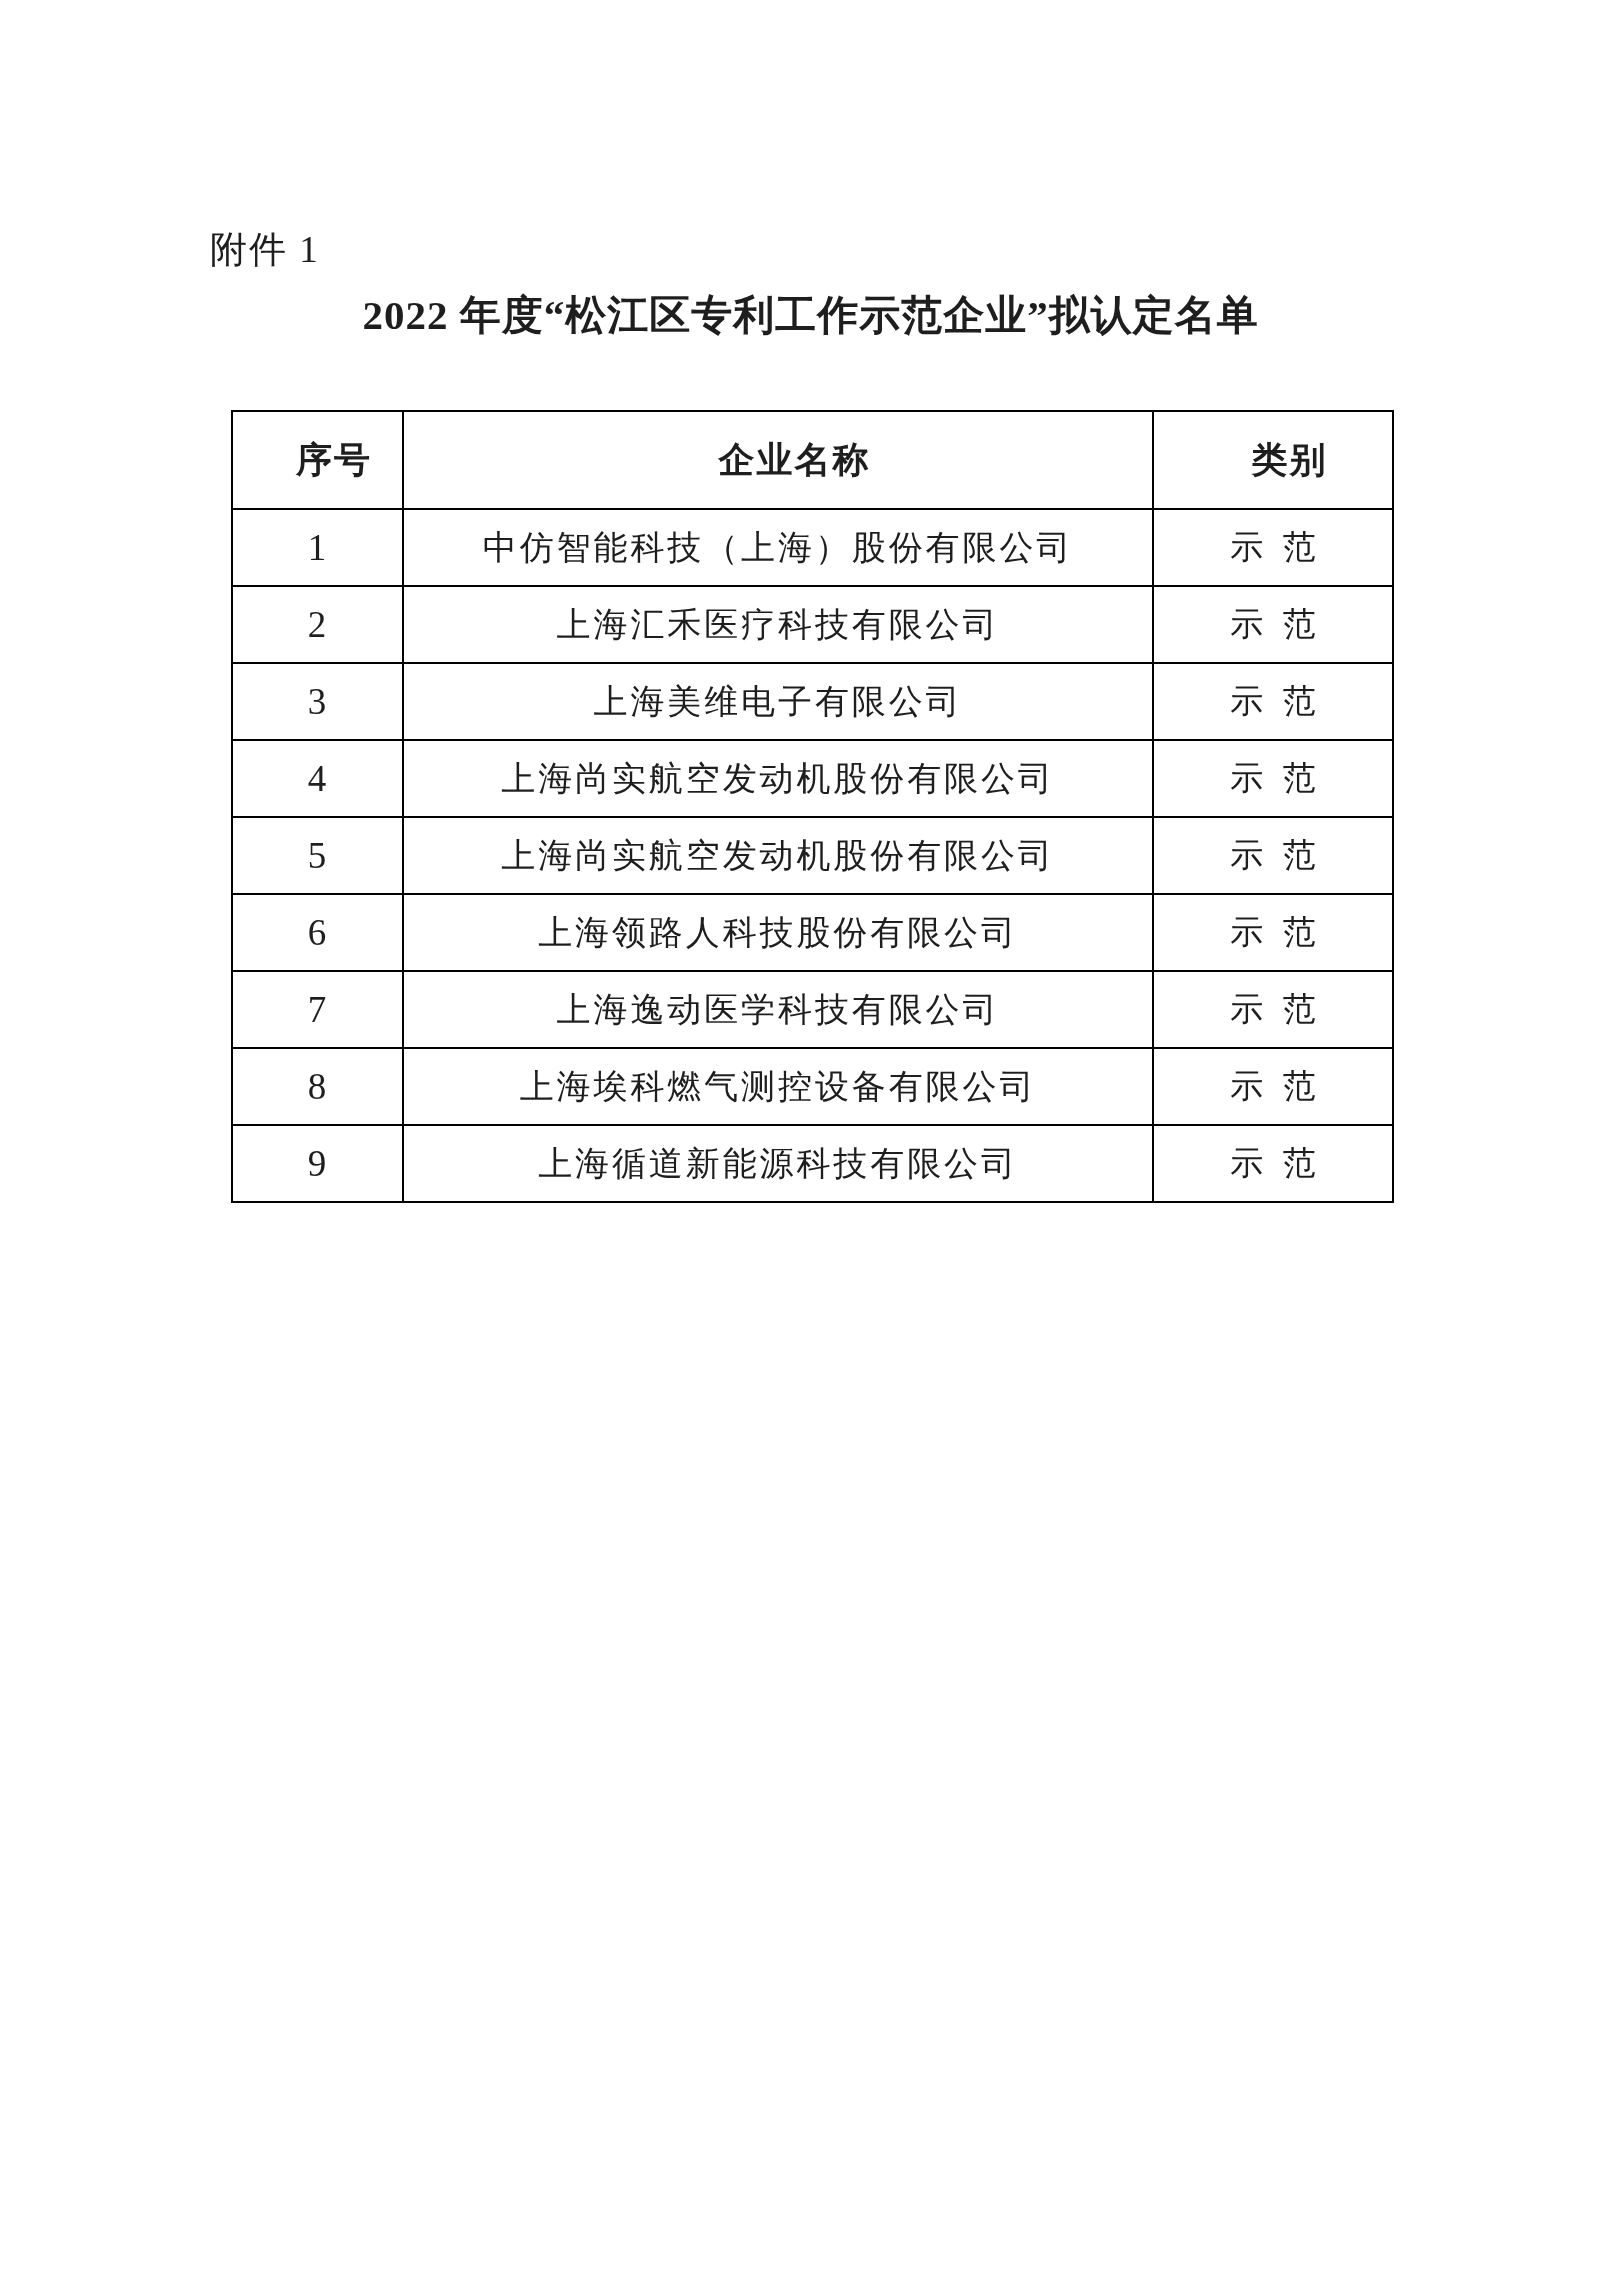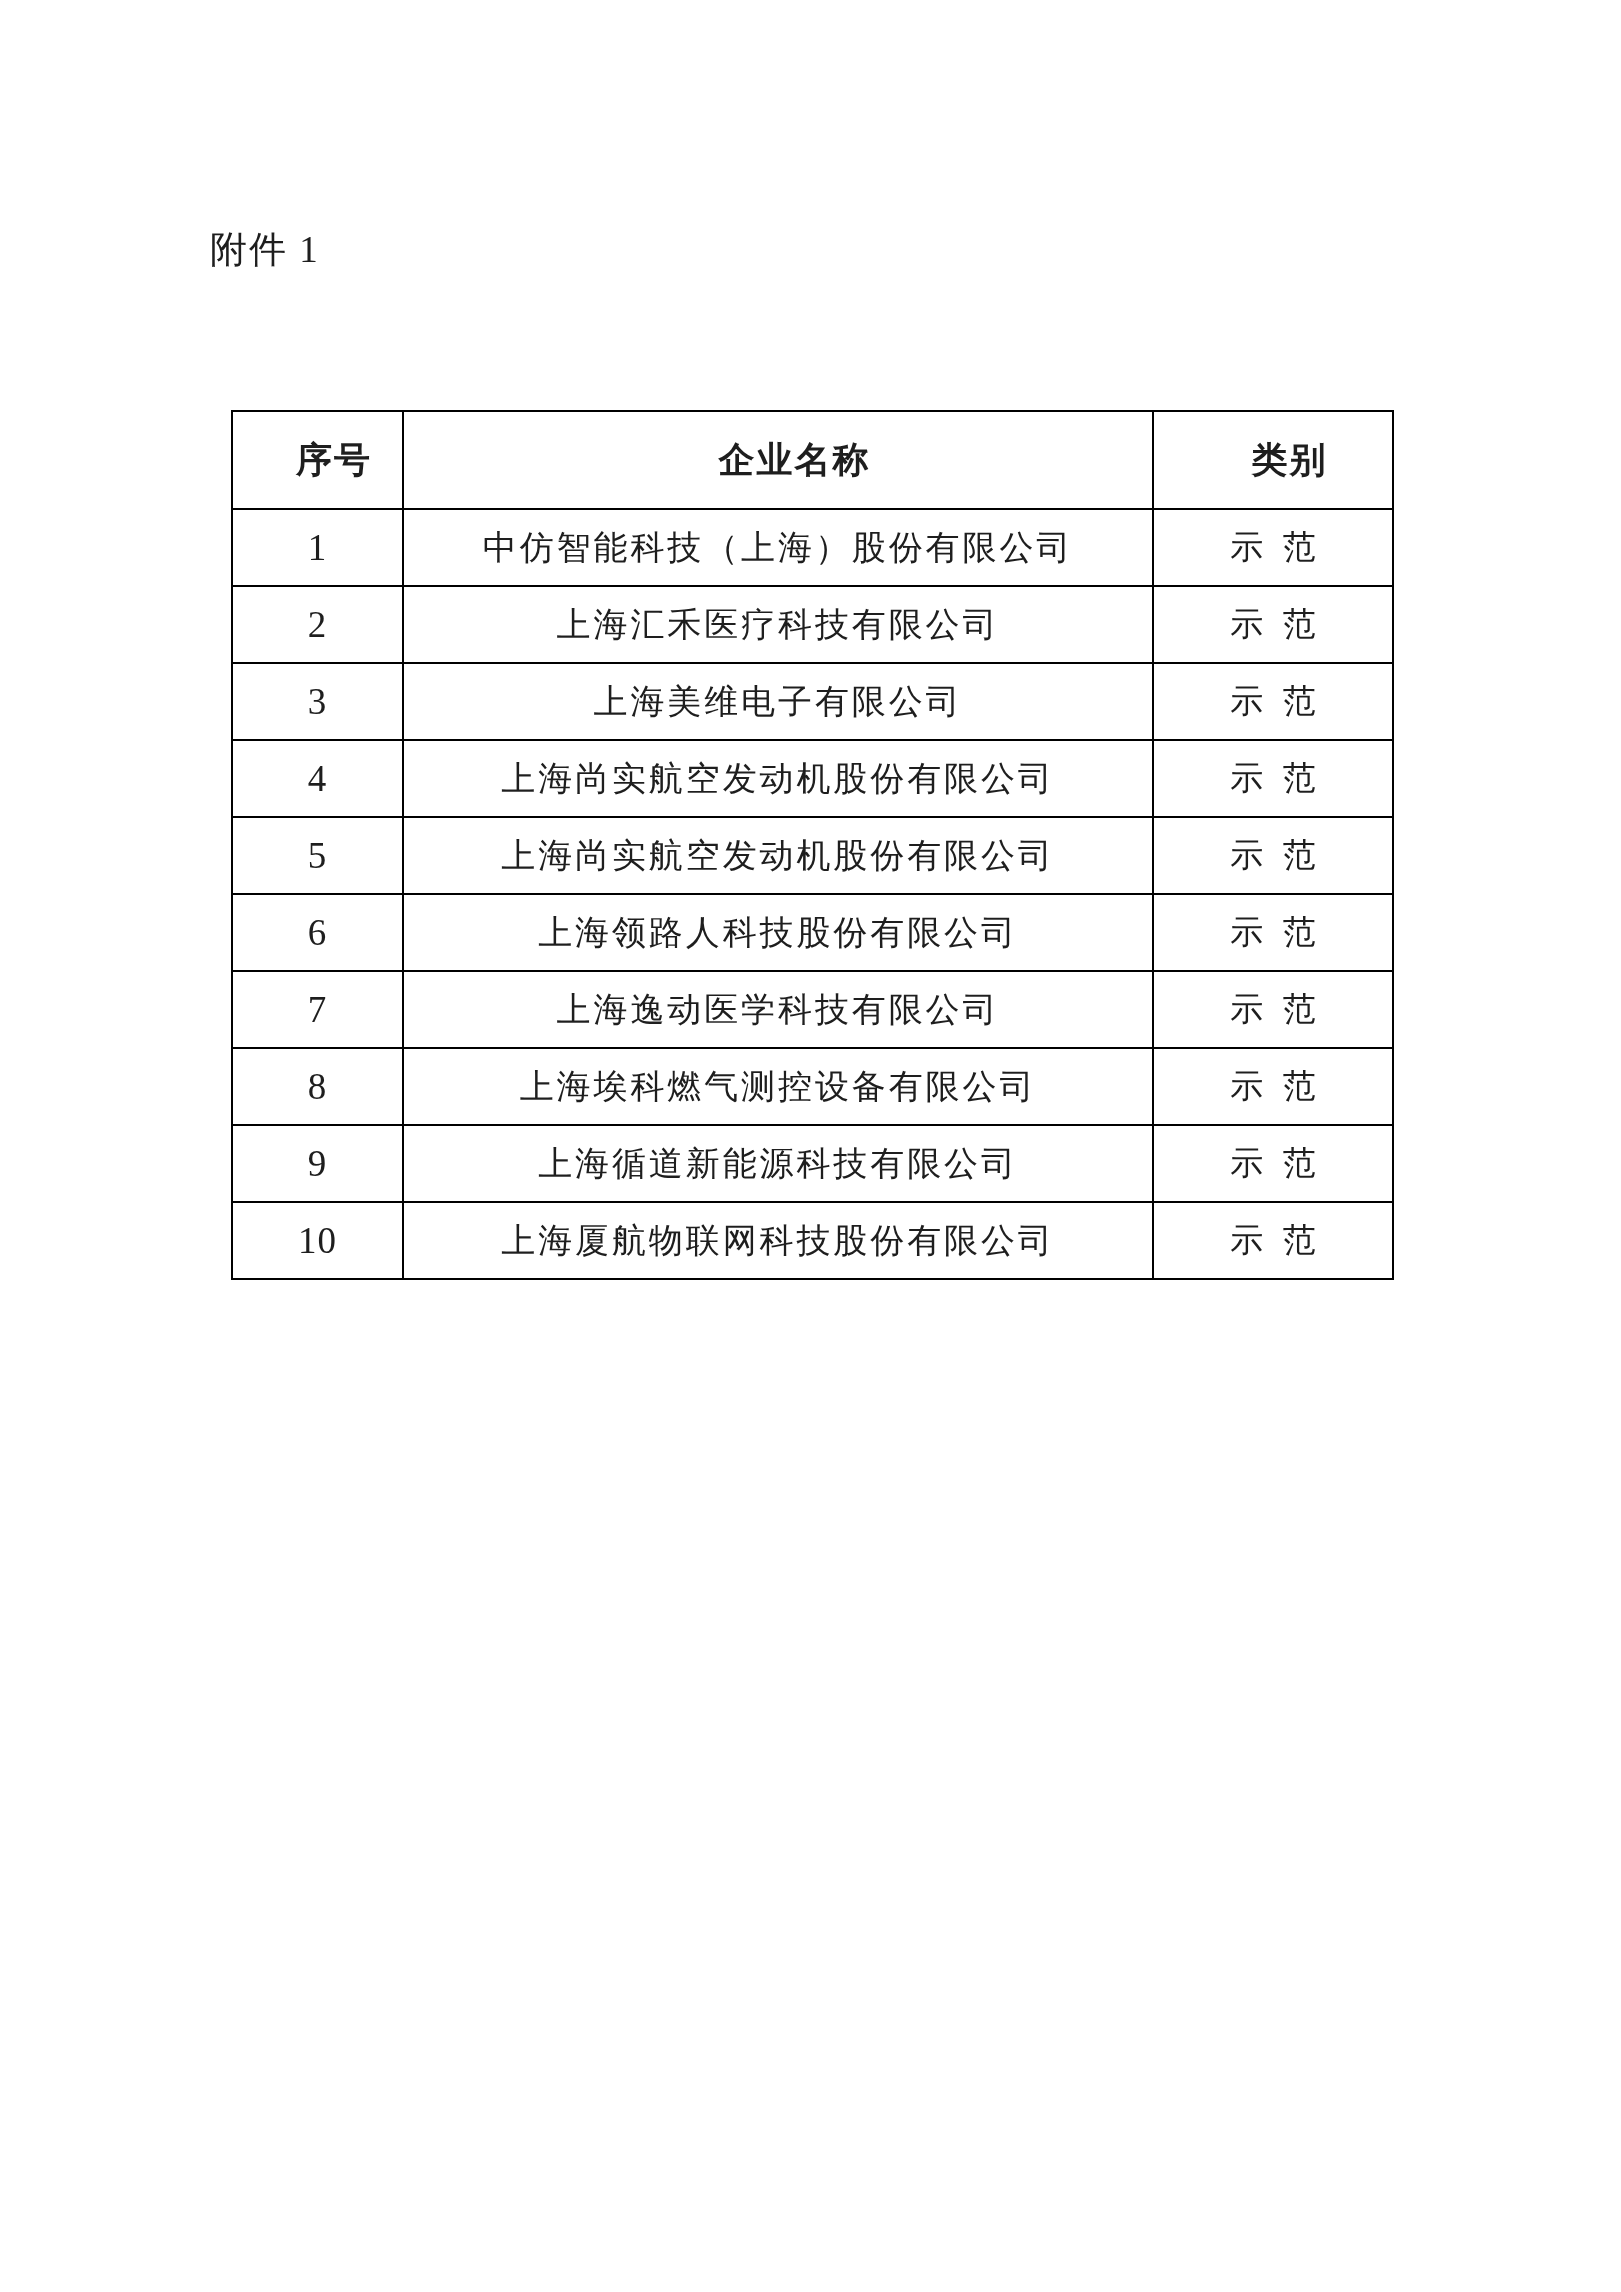--- a/index.html
+++ b/index.html
@@ -81,20 +81,21 @@
     display: inline-block;
   }
 </style>
 </head>
 <body>
 
 <div class="page">
 
   <div class="attachment-label">附件 1</div>
 
+  <h1 class="doc-title">2022 年度“松江区专利工作示范企业”拟认定名单</h1>
 
   <table class="company-table">
     <colgroup>
       <col style="width:171px">
       <col style="width:750px">
       <col style="width:240px">
     </colgroup>
     <thead>
       <tr>
         <th class="cell-seq">序号</th>
@@ -141,22 +142,17 @@
       <tr>
         <td class="cell-seq">8</td>
         <td class="cell-name">上海埃科燃气测控设备有限公司</td>
         <td class="cell-cat"><span class="spaced">示范</span></td>
       </tr>
       <tr>
         <td class="cell-seq">9</td>
         <td class="cell-name">上海循道新能源科技有限公司</td>
         <td class="cell-cat"><span class="spaced">示范</span></td>
       </tr>
-      <tr>
-        <td class="cell-seq">10</td>
-        <td class="cell-name">上海厦航物联网科技股份有限公司</td>
-        <td class="cell-cat"><span class="spaced">示范</span></td>
-      </tr>
     </tbody>
   </table>
 
 </div>
 
 
 </body></html>

